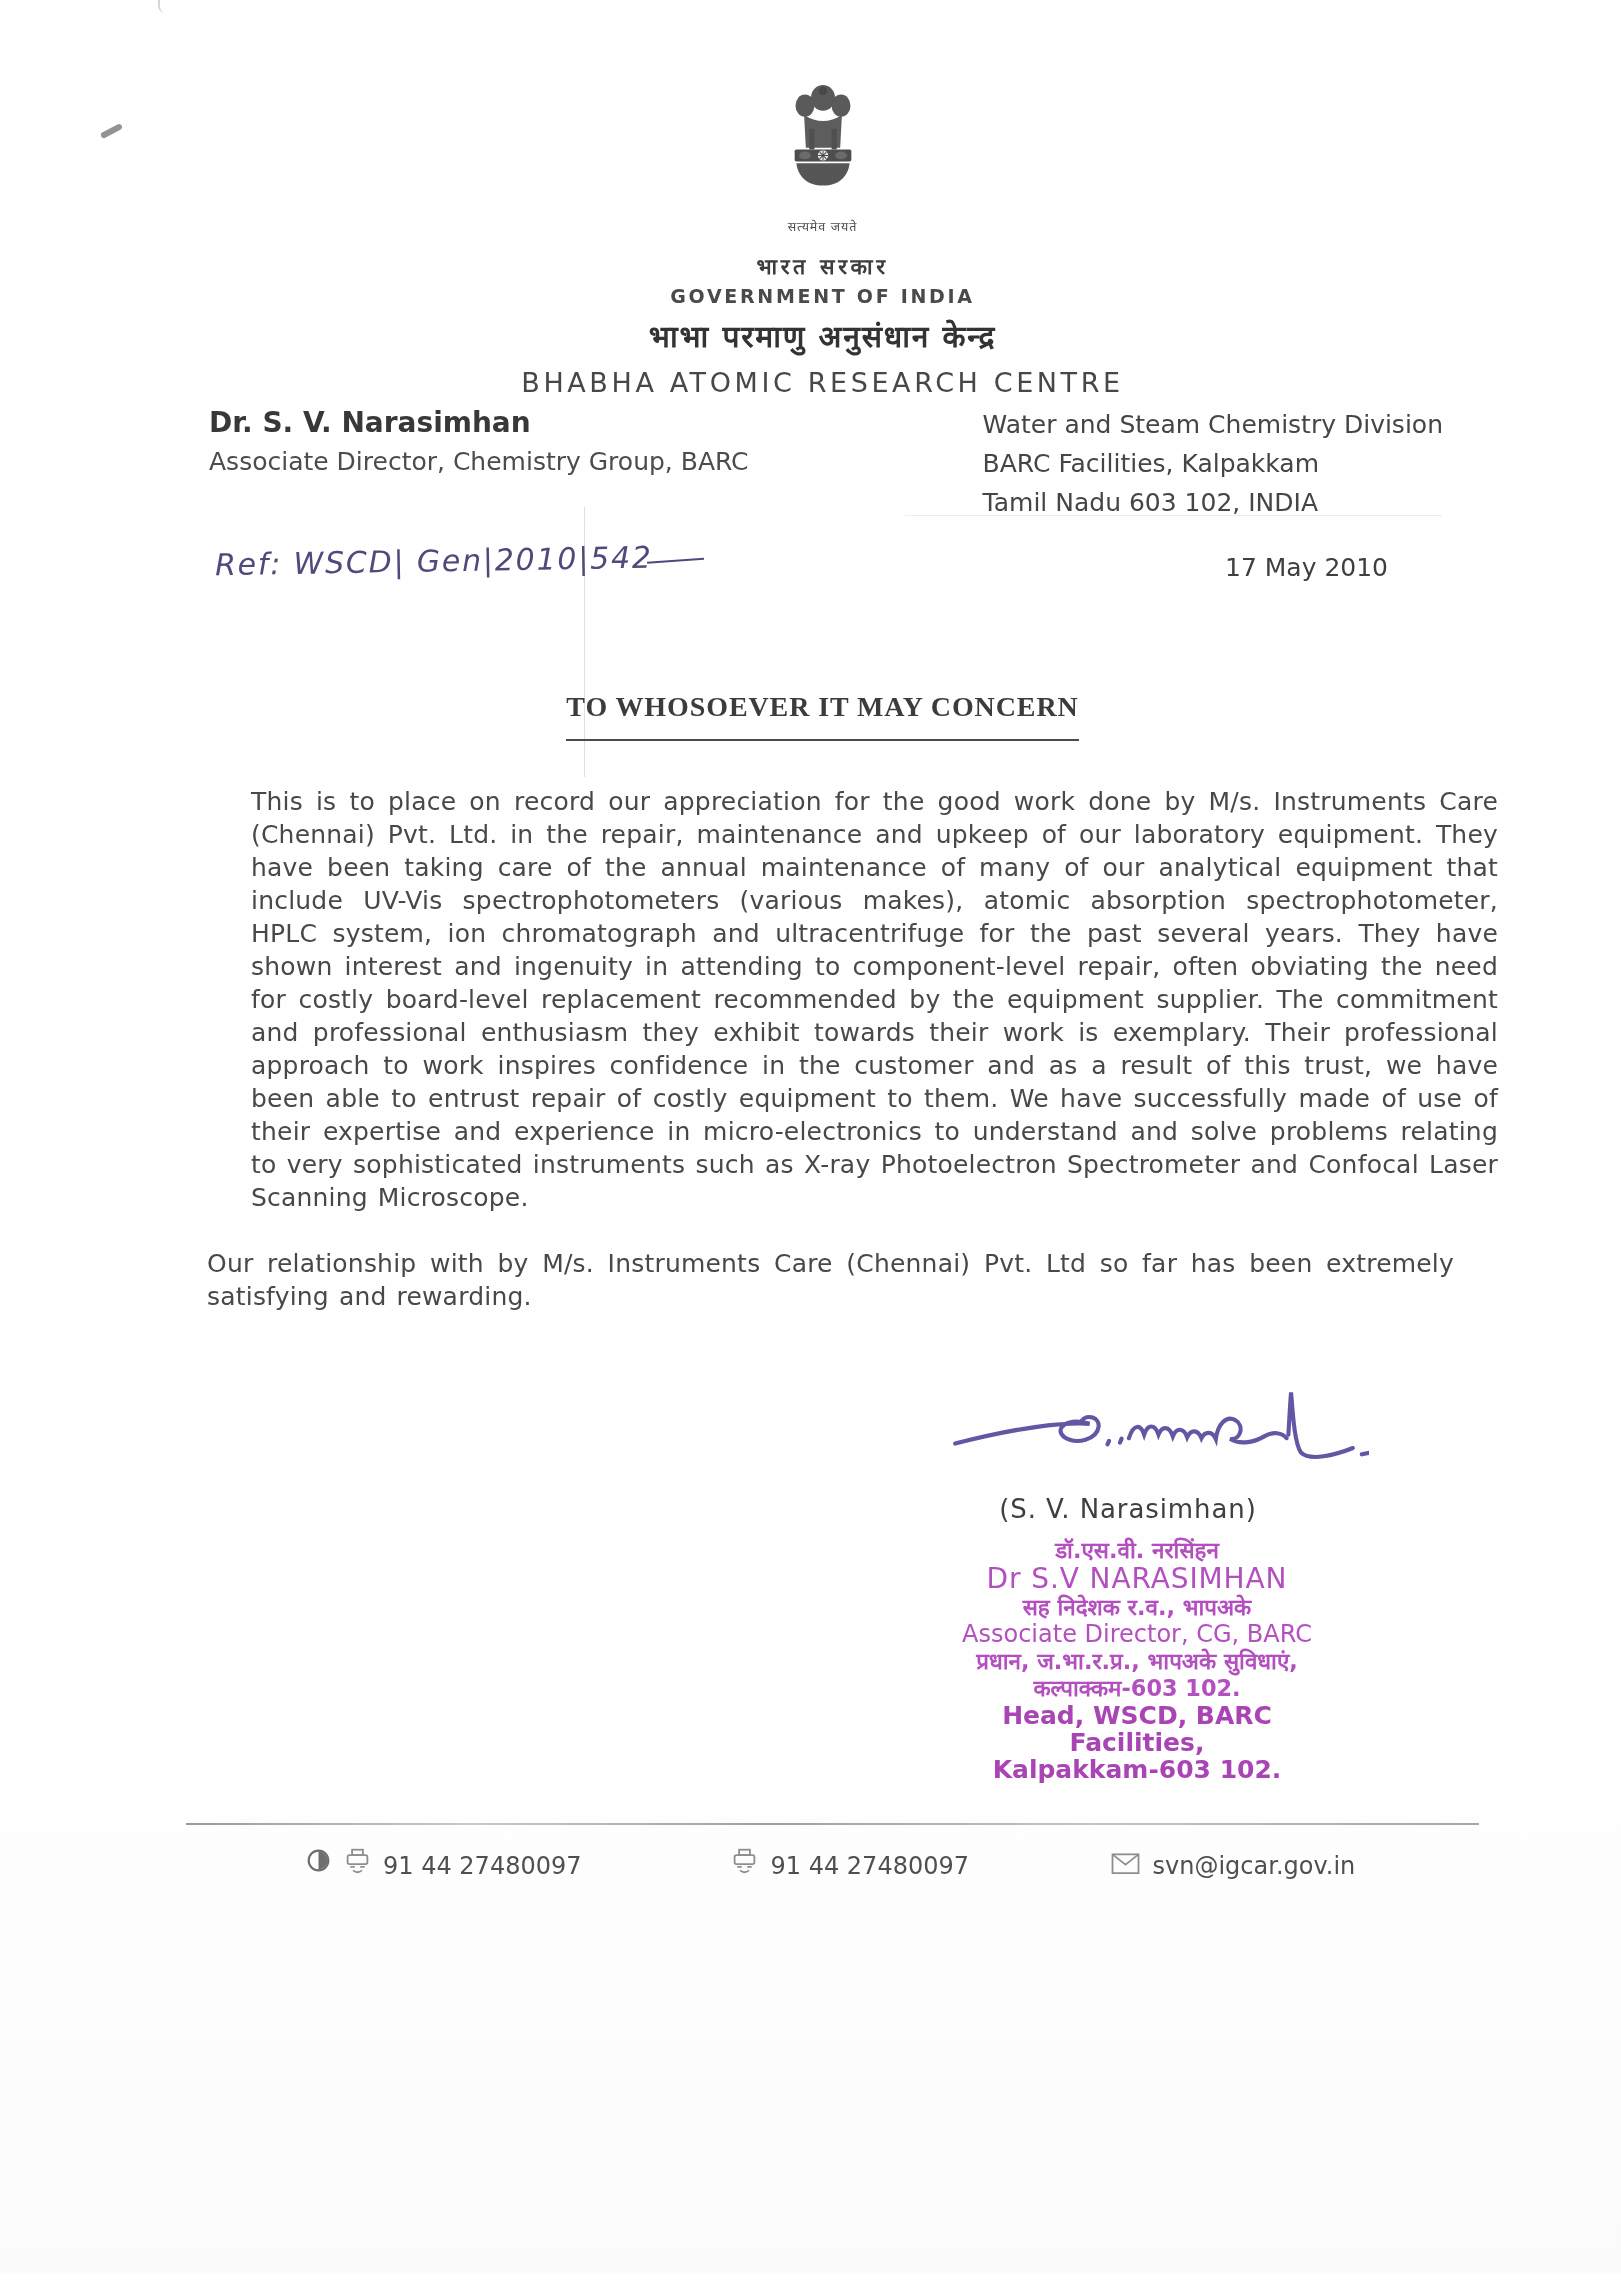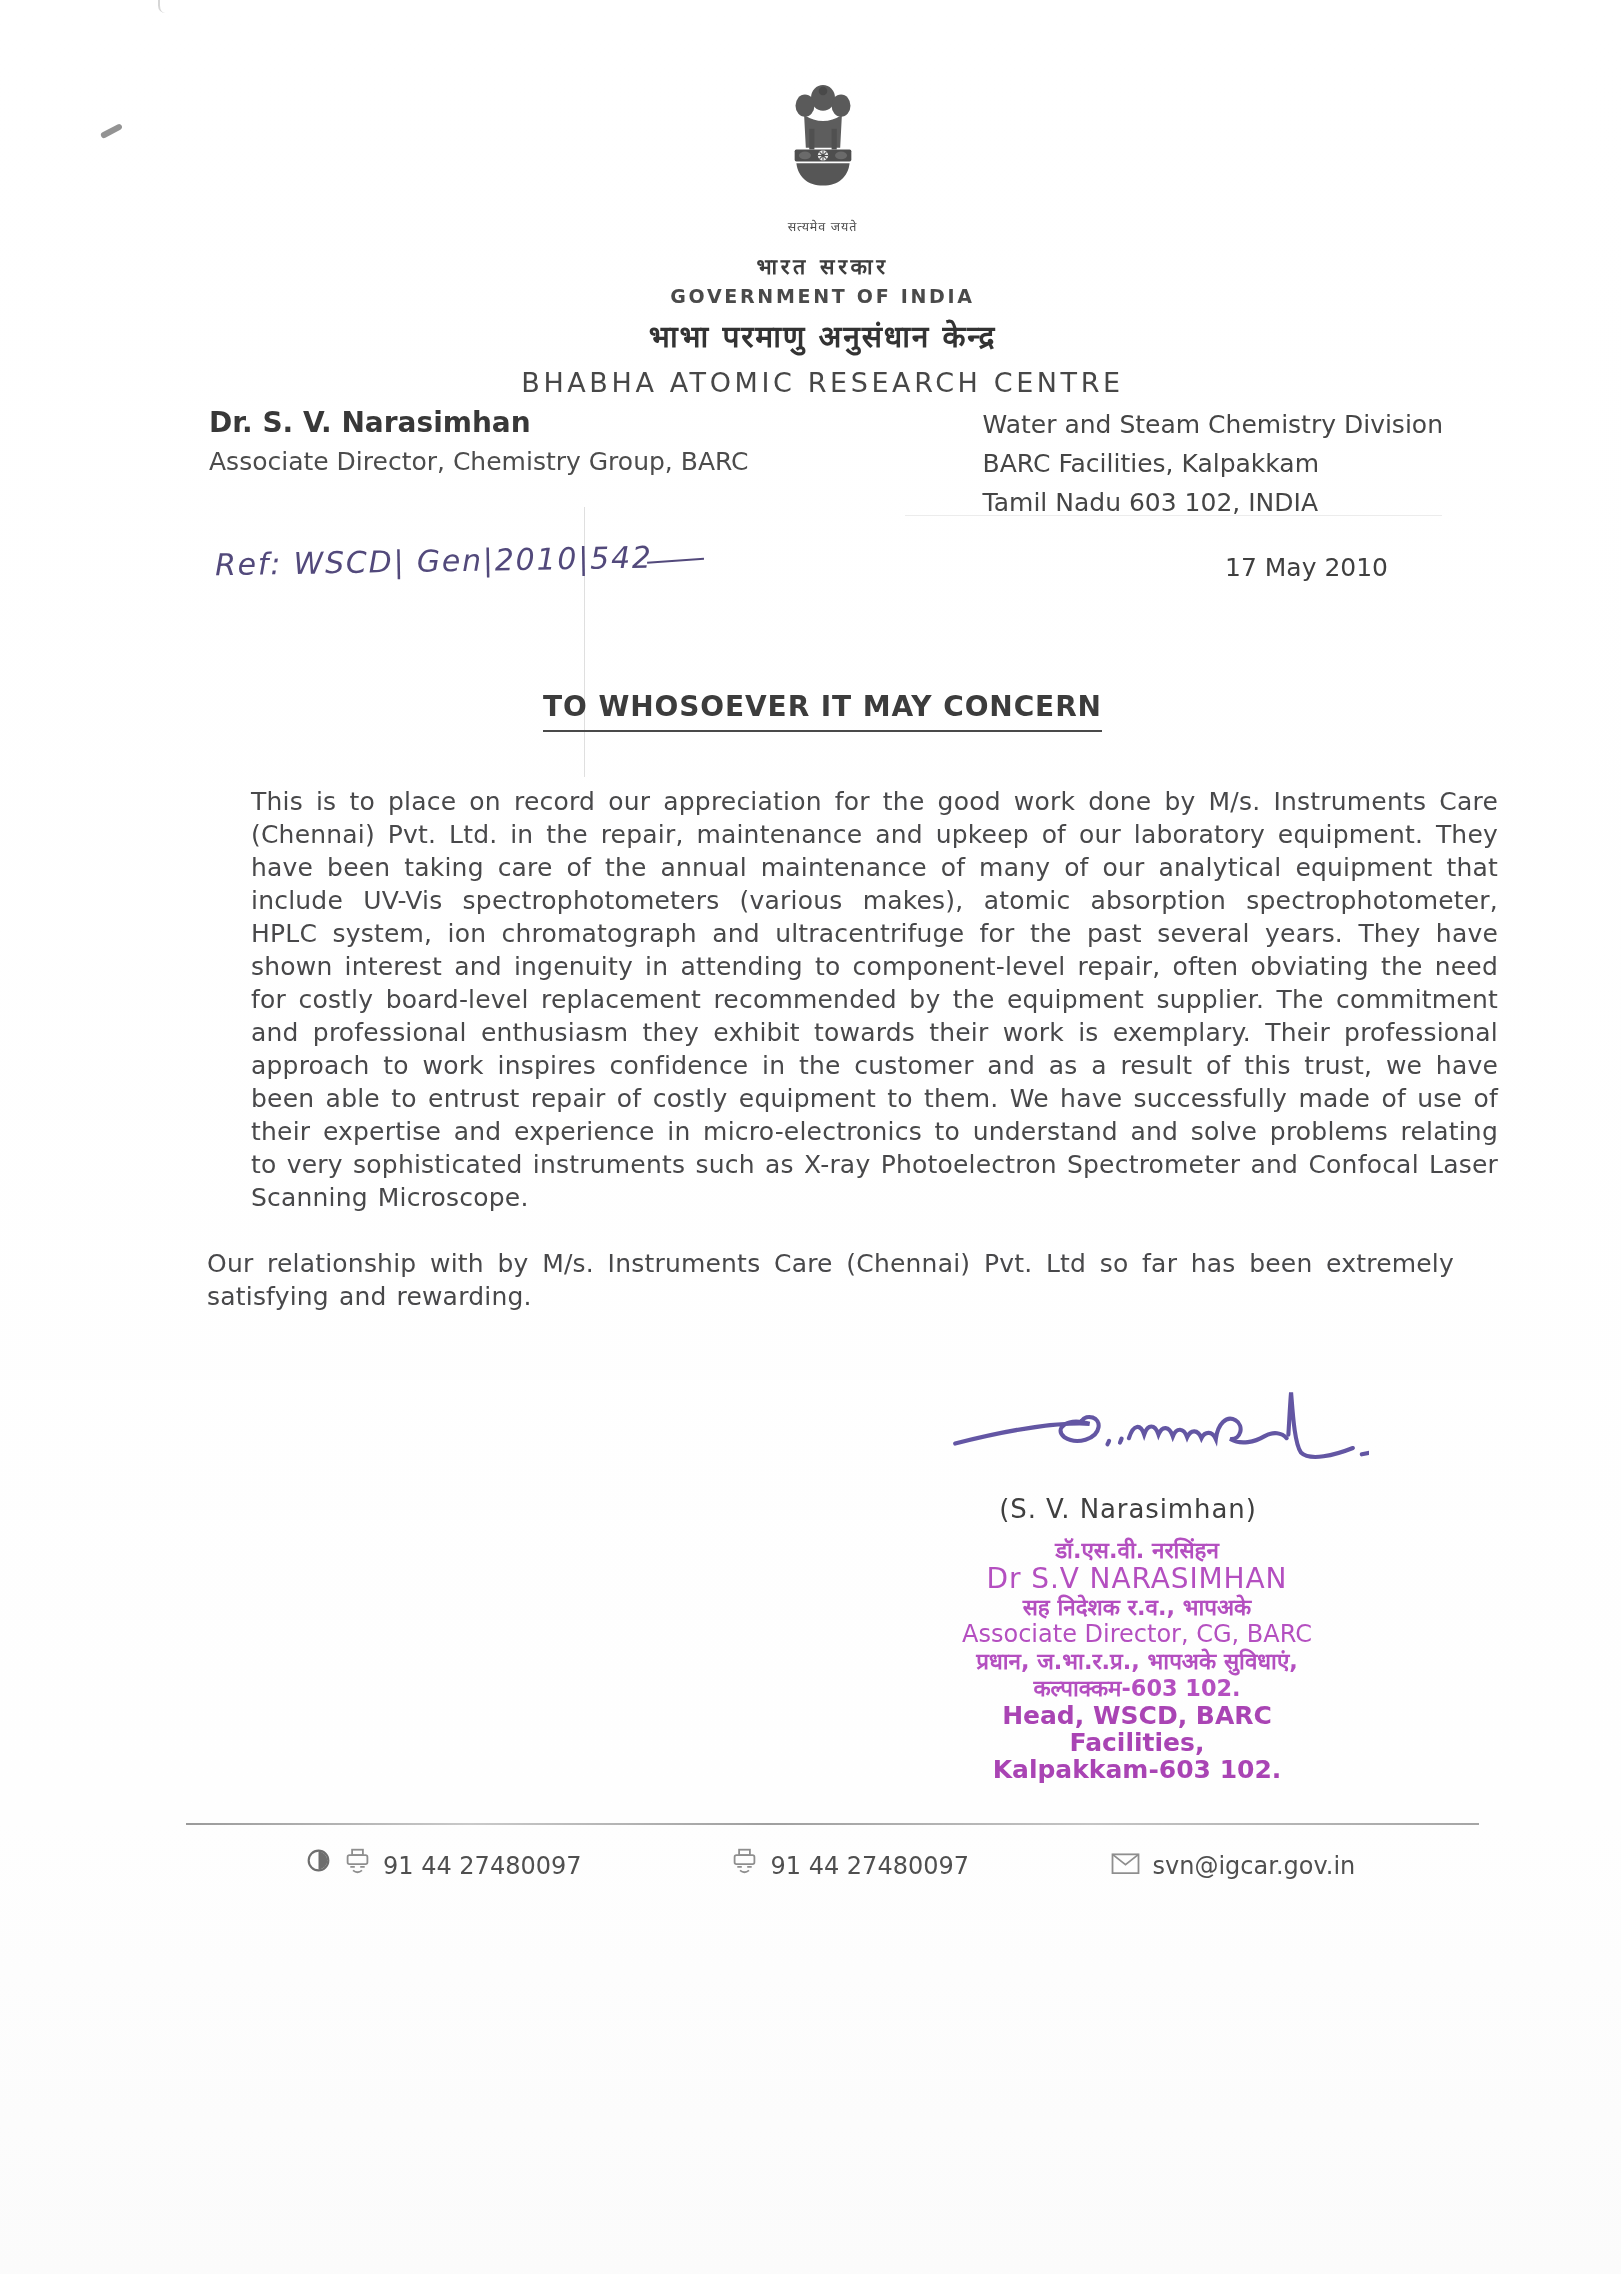--- a/index.html
+++ b/index.html
@@ -26,21 +26,21 @@
   .sender{position:absolute;left:209px;top:403px;line-height:39px;}
   .sender .name{font-size:28px;font-weight:700;color:#383838;}
   .sender .role{font-size:25px;color:#4c4c4c;}
   .addr{position:absolute;right:179px;top:405px;line-height:39px;font-size:25px;color:#454545;}
   
   .ref{position:absolute;left:215px;top:543px;font-size:30px;color:#52497b;font-style:italic;letter-spacing:1.8px;transform:rotate(-1deg);white-space:nowrap;}
   .ref .flourish{display:inline-block;width:57px;border-bottom:2.7px solid #52497b;transform:translateY(-5.4px) rotate(-3deg);margin-left:-5.4px;}
   .date{position:absolute;left:1225px;top:553px;font-size:25px;color:#3f3f3f;}
   
   .subject{position:absolute;left:23px;right:0;top:690px;text-align:center;font-size:28px;font-weight:700;color:#3c3c3c;letter-spacing:0.9px;}
-  .subject span{border-bottom:2.7px solid #4a4a4a;padding-bottom:7px;}
+  .subject span{border-bottom:2.7px solid #4a4a4a;padding-bottom:17px;font-family:Liberation Serif, serif;}
   
   .body-text{position:absolute;left:207px;width:1247px;font-size:25px;line-height:33px;text-align:justify;color:#48484a;word-spacing:1.8px;letter-spacing:0.2px;}
   .p1{top:785px;margin-left:44px;}
   .p2{top:1247px;}
   
   .sig-svg{position:absolute;left:948px;top:1388px;}
   .sig-name{position:absolute;left:976px;top:1494px;width:304px;text-align:center;font-size:26px;color:#3f3f3f;letter-spacing:0.9px;}
   
   .stamp{position:absolute;left:931px;top:1537px;width:412px;text-align:center;color:#b44fc0;}
   .stamp div{line-height:27px;}

